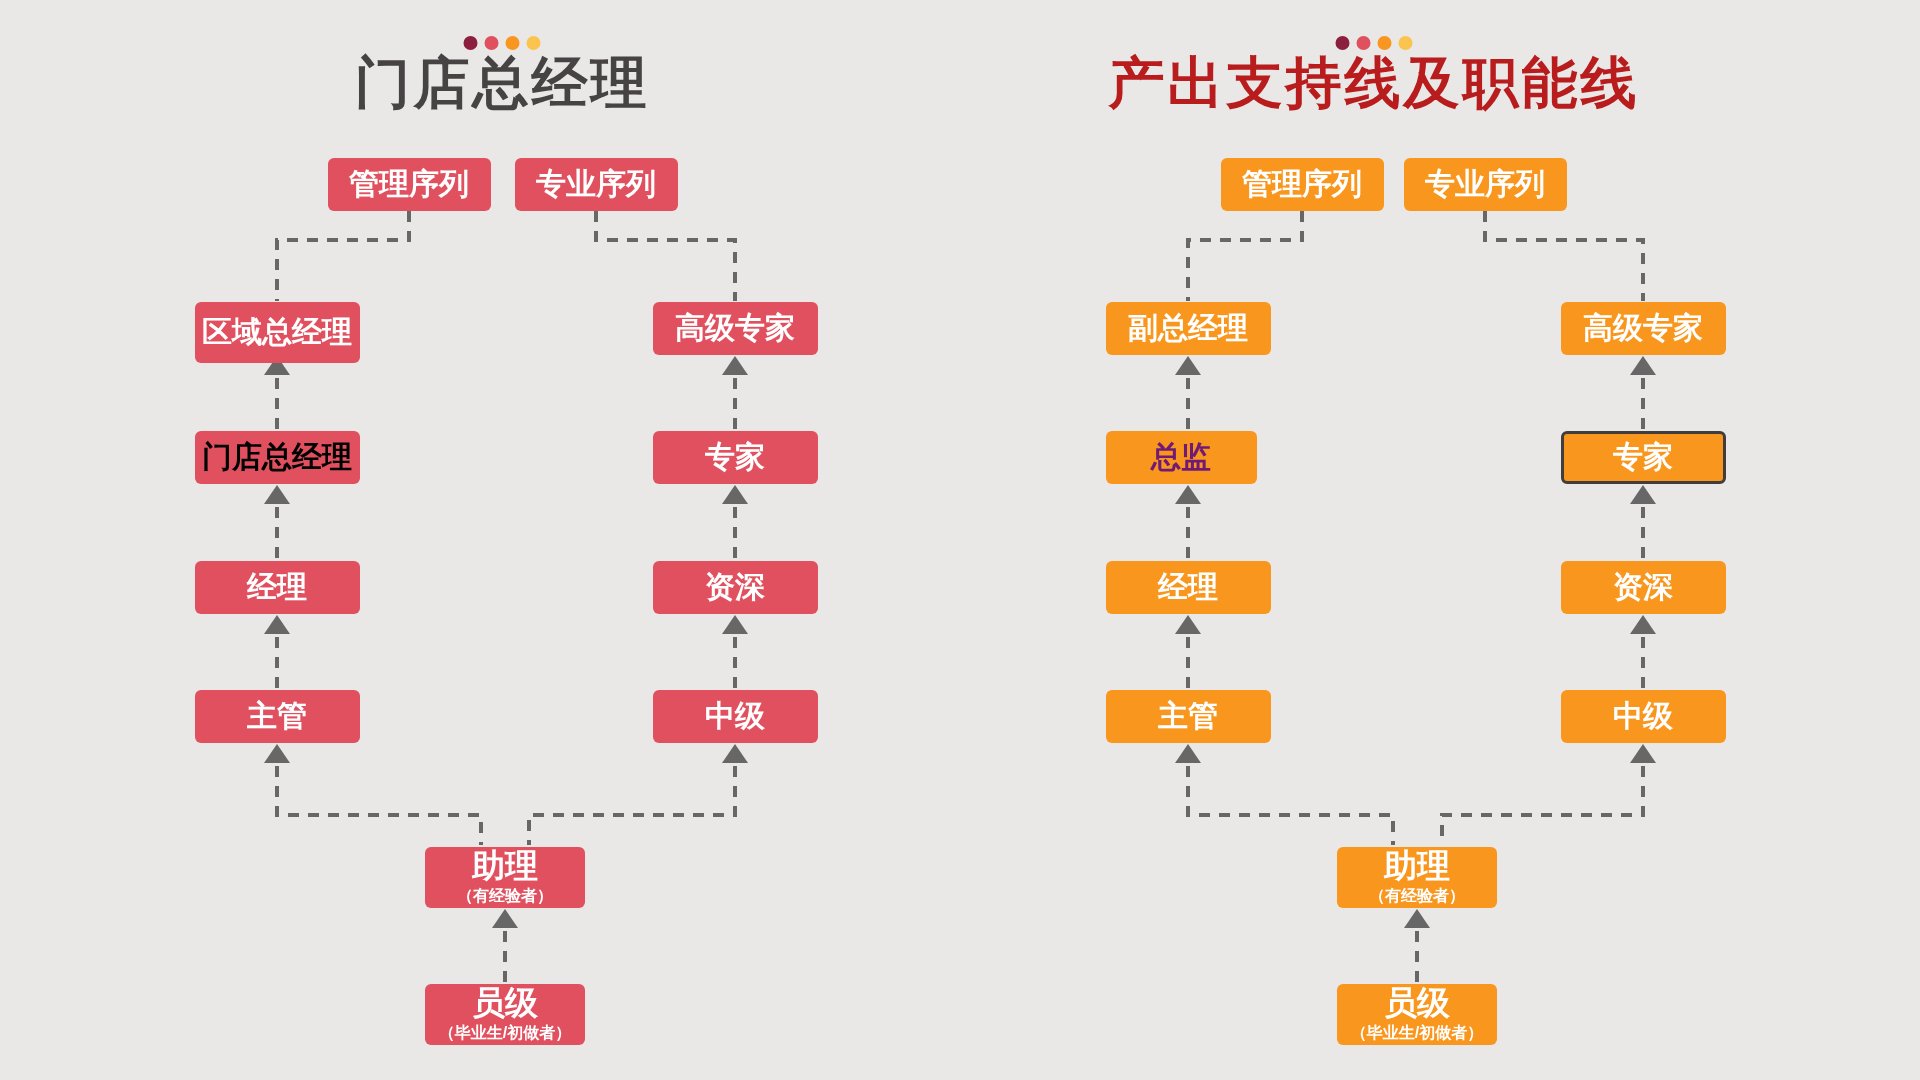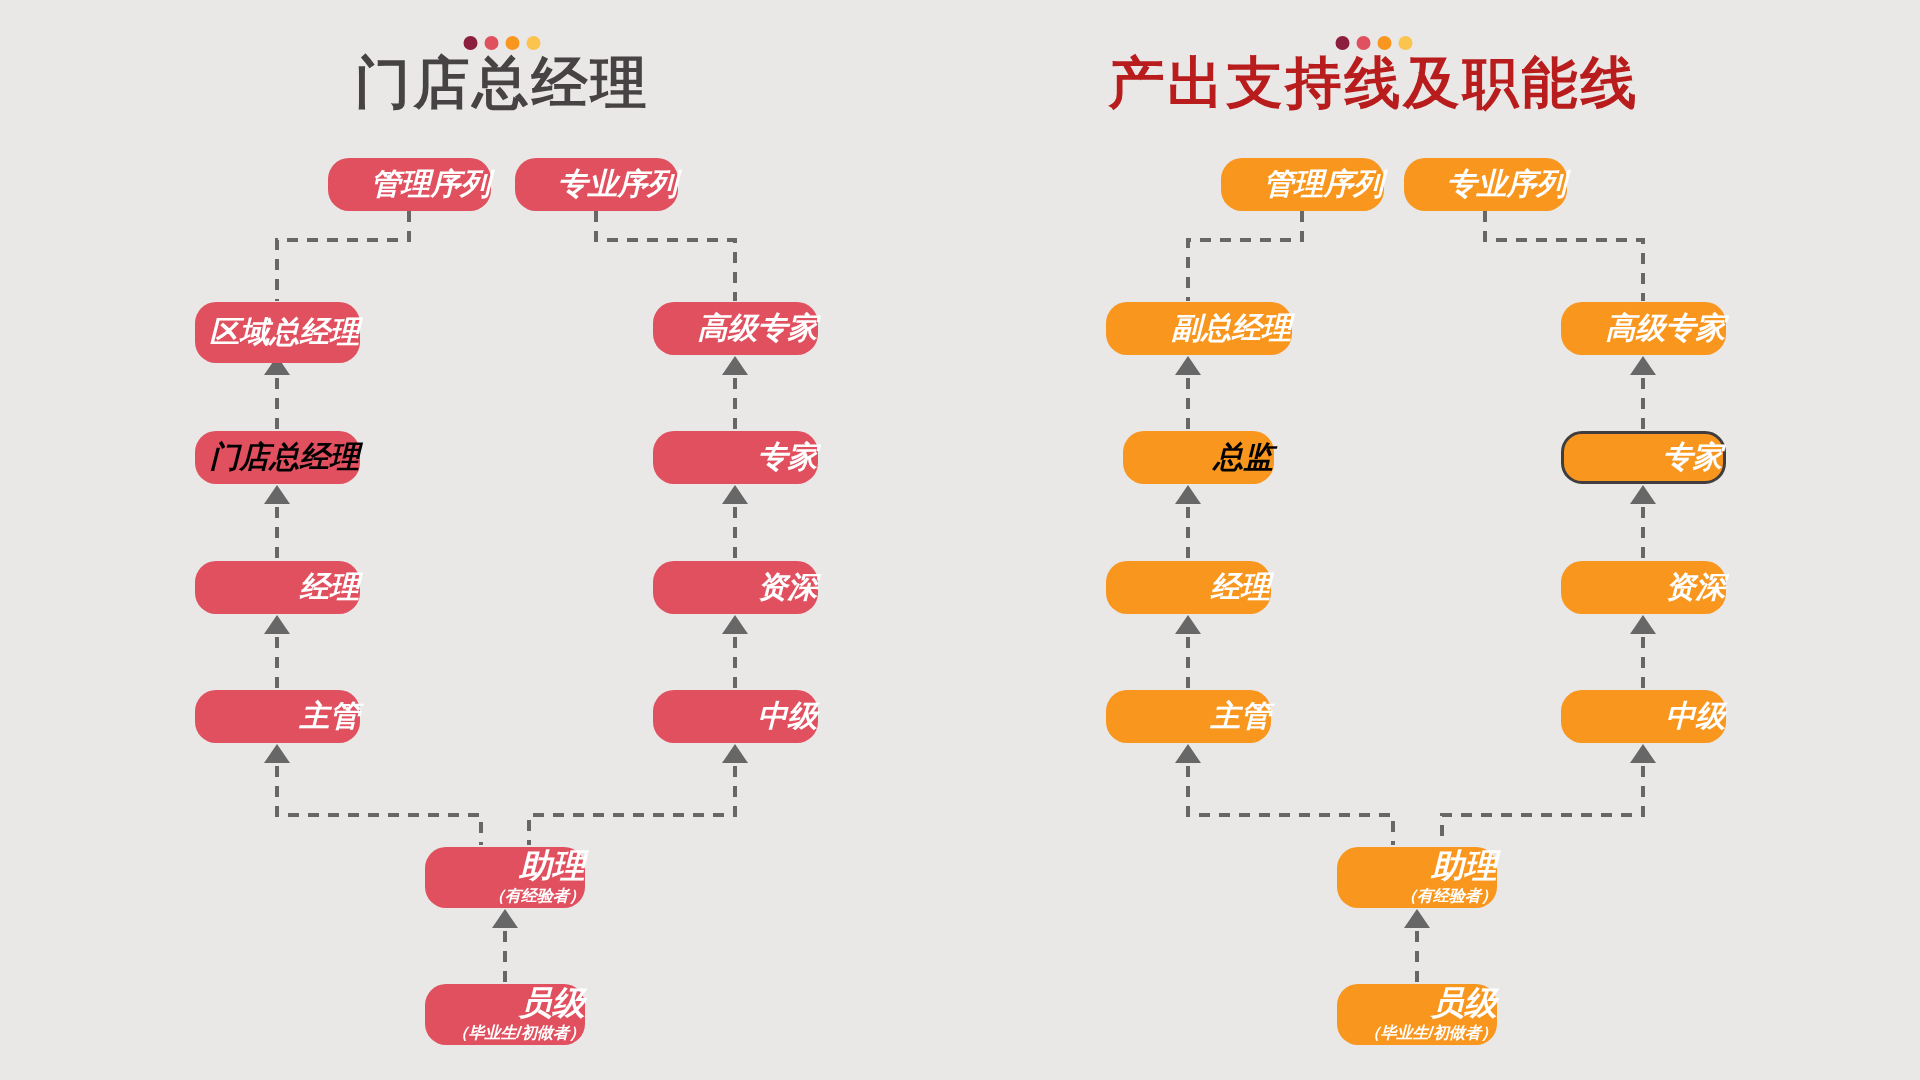--- a/index.html
+++ b/index.html
@@ -39,29 +39,28 @@
     gap: 7px;
   }
   .dot {
     width: 14px;
     height: 14px;
     border-radius: 50%;
   }
   .node {
     position: absolute;
     box-sizing: border-box;
-    border-radius: 21px;
+    border-radius: 6px;
     display: flex;
     flex-direction: column;
-    align-items: flex-end;
+    align-items: center;
     justify-content: center;
     color: #ffffff;
     font-weight: bold;
     text-align: center;
-    font-style: italic;
   }
   .node-label {
     font-size: 30px;
     line-height: 1.05;
     white-space: nowrap;
   }
   .node.two-line .node-label { font-size: 33px; }
   .node-sublabel {
     font-size: 16px;
     line-height: 1.1;
@@ -175,24 +174,24 @@
         <span class="dot" style="background: rgb(251, 196, 78);"></span>
       </div>
     <h1 class="diagram-title" style="left: 1374px; color: #b91c1c;">产出支持线及职能线</h1>
     <div class="nodes">
         <div class="node" style="left: 1220.5px; top: 157.5px; width: 163px; height: 53px; background: rgb(248, 150, 30); color: rgb(255, 255, 255);">
           <div class="node-label">管理序列</div>
         </div>
         <div class="node" style="left: 1403.5px; top: 157.5px; width: 163px; height: 53px; background: rgb(248, 150, 30); color: rgb(255, 255, 255);">
           <div class="node-label">专业序列</div>
         </div>
-        <div class="node" style="left: 1105.5px; top: 301.5px; width: 186px; height: 53px; background: rgb(248, 150, 30); color: rgb(255, 255, 255);">
+        <div class="node" style="left: 1105.5px; top: 301.5px; width: 165px; height: 53px; background: rgb(248, 150, 30); color: rgb(255, 255, 255);">
           <div class="node-label">副总经理</div>
         </div>
-        <div class="node" style="left: 1105.5px; top: 430.5px; width: 151px; height: 53px; background: rgb(248, 150, 30); color: #000000; margin-left: 17px;">
+        <div class="node" style="left: 1105.5px; top: 430.5px; width: 151px; height: 53px; background: rgb(248, 150, 30); color: #701a75;">
           <div class="node-label">总监</div>
         </div>
         <div class="node" style="left: 1105.5px; top: 560.5px; width: 165px; height: 53px; background: rgb(248, 150, 30); color: rgb(255, 255, 255);">
           <div class="node-label">经理</div>
         </div>
         <div class="node" style="left: 1105.5px; top: 689.5px; width: 165px; height: 53px; background: rgb(248, 150, 30); color: rgb(255, 255, 255);">
           <div class="node-label">主管</div>
         </div>
         <div class="node" style="left: 1560.5px; top: 301.5px; width: 165px; height: 53px; background: rgb(248, 150, 30); color: rgb(255, 255, 255);">
           <div class="node-label">高级专家</div>

